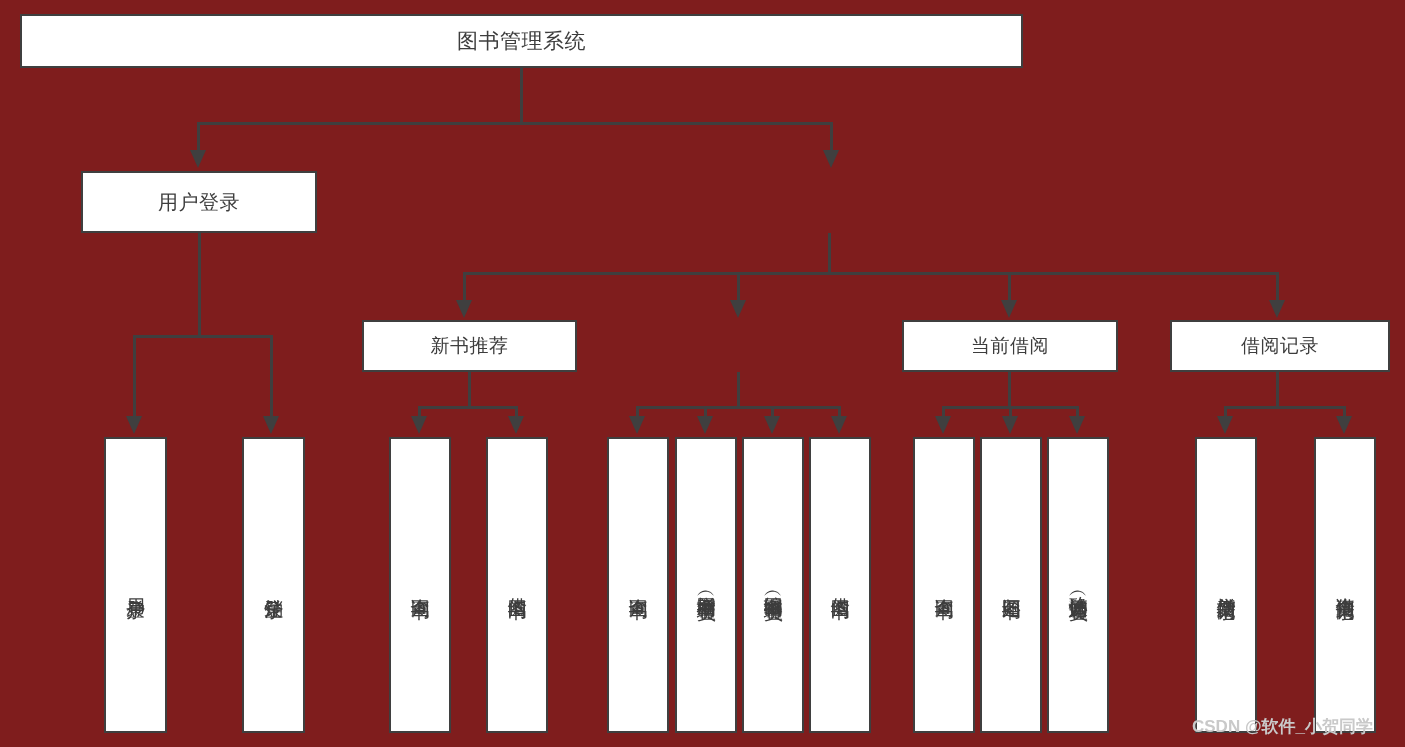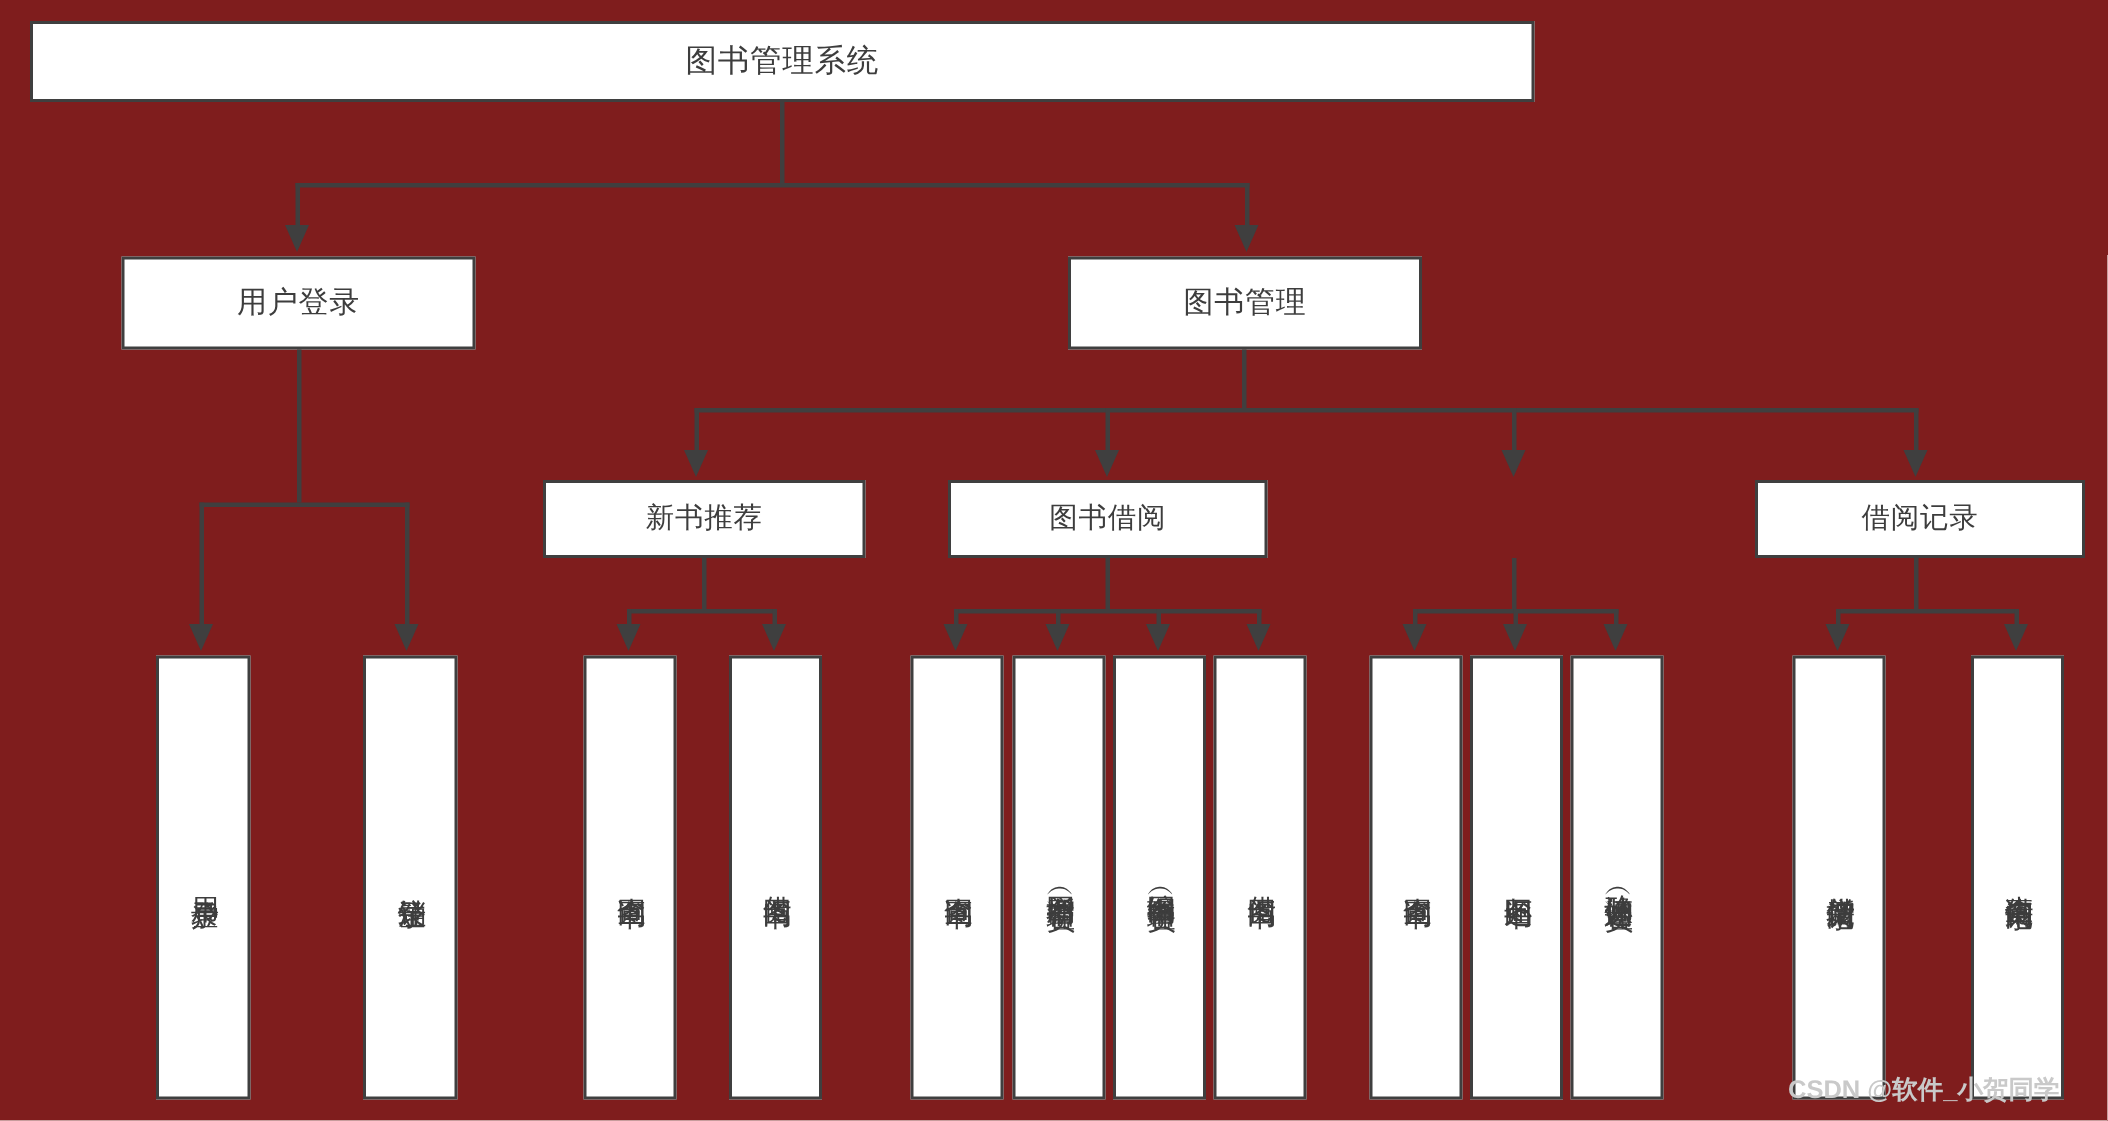--- a/index.html
+++ b/index.html
@@ -98,23 +98,20 @@
 
   <div class="edge v" style="left:197px; top:122px; width:3px; height:29px;"></div>
   <div class="arrow" style="left:190px; top:150px;"></div>
   <div class="edge v" style="left:830px; top:122px; width:3px; height:29px;"></div>
   <div class="arrow" style="left:823px; top:150px;"></div>
 
   <div class="node level1" style="left:81px; top:171px; width:236px; height:62px;">
     <span class="label">用户登录</span>
   </div>
 
-  <div class="node level1" style="left:712px; top:171px; width:236px; height:62px;">
-    <span class="label">图书管理</span>
-  </div>
 
   <div class="edge v" style="left:198px; top:233px; width:3px; height:102px;"></div>
   <div class="edge h" style="left:133px; top:335px; width:140px; height:3px;"></div>
   <div class="edge v" style="left:133px; top:335px; width:3px; height:82px;"></div>
   <div class="arrow" style="left:126px; top:416px;"></div>
   <div class="edge v" style="left:270px; top:335px; width:3px; height:82px;"></div>
   <div class="arrow" style="left:263px; top:416px;"></div>
 
   <div class="edge v" style="left:828px; top:233px; width:3px; height:39px;"></div>
   <div class="edge h" style="left:463px; top:272px; width:816px; height:3px;"></div>
@@ -123,22 +120,22 @@
   <div class="edge v" style="left:737px; top:272px; width:3px; height:29px;"></div>
   <div class="arrow" style="left:730px; top:300px;"></div>
   <div class="edge v" style="left:1008px; top:272px; width:3px; height:29px;"></div>
   <div class="arrow" style="left:1001px; top:300px;"></div>
   <div class="edge v" style="left:1276px; top:272px; width:3px; height:29px;"></div>
   <div class="arrow" style="left:1269px; top:300px;"></div>
 
   <div class="node level2" style="left:362px; top:320px; width:215px; height:52px;">
     <span class="label">新书推荐</span>
   </div>
-  <div class="node level2" style="left:632px; top:320px; width:213px; height:52px;">
-    <span class="label">图书借阅</span>
+  <div class="node level2" style="left:902px; top:320px; width:216px; height:52px;">
+    <span class="label">当前借阅</span>
   </div>
   <div class="node level2" style="left:1170px; top:320px; width:220px; height:52px;">
     <span class="label">借阅记录</span>
   </div>
 
   <div class="edge v" style="left:468px; top:372px; width:3px; height:34px;"></div>
   <div class="edge h" style="left:418px; top:406px; width:100px; height:3px;"></div>
   <div class="edge v" style="left:418px; top:406px; width:3px; height:12px;"></div>
   <div class="arrow" style="left:411px; top:416px;"></div>
   <div class="edge v" style="left:515px; top:406px; width:3px; height:12px;"></div>

